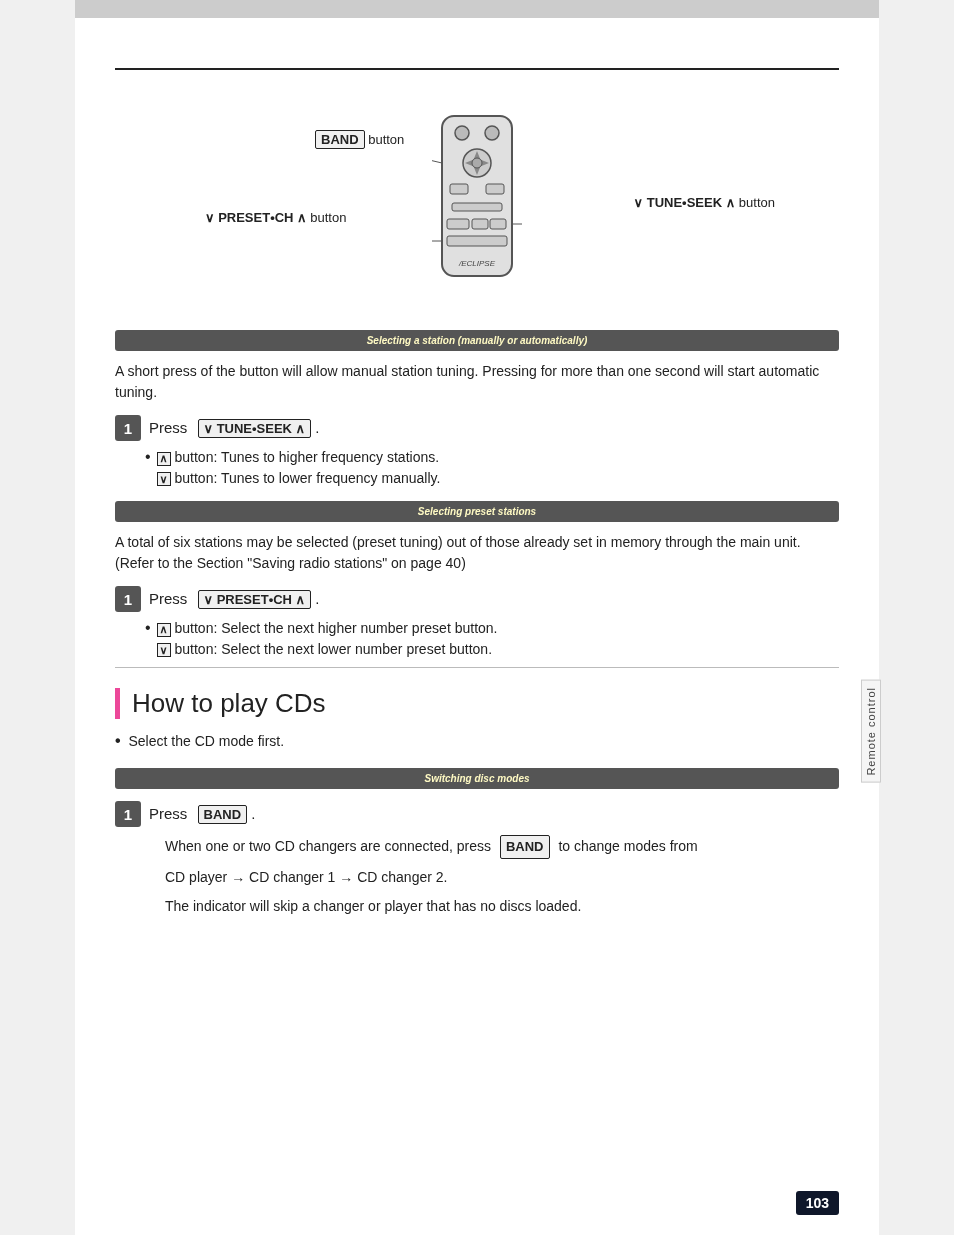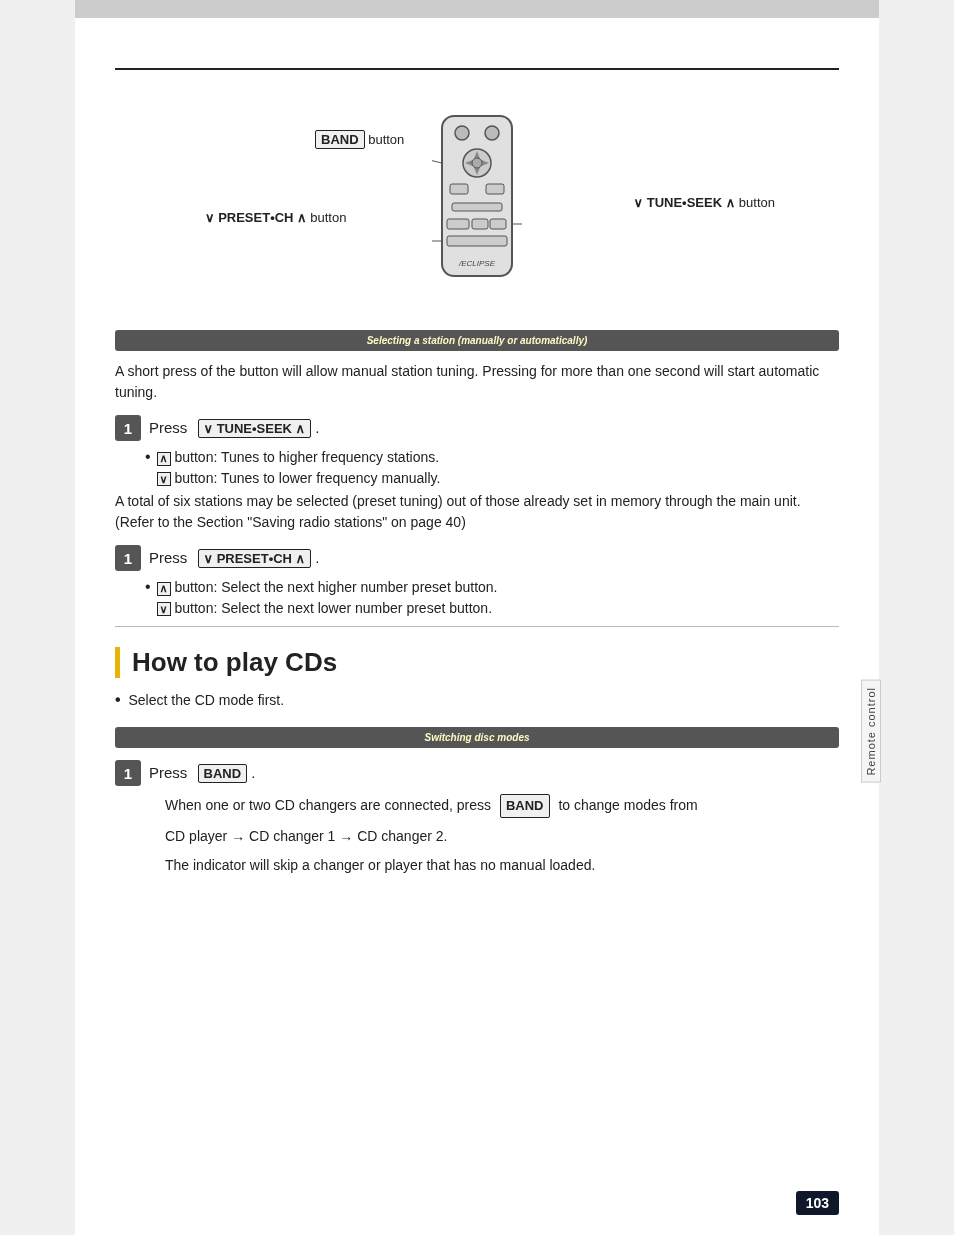--- a/index.html
+++ b/index.html
@@ -164,22 +164,22 @@
       text-align: center;
       line-height: 13px;
       font-size: 11px;
       font-weight: bold;
       flex-shrink: 0;
       margin-top: 1px;
     }
     
     .main-heading {
       font-size: 26px;
-      font-weight: bold;
-      border-left: 5px solid #eab308;
+      font-weight: normal;
+      border-left: 5px solid #ec4899;
       padding-left: 12px;
       margin: 20px 0 10px 0;
     }
     
     .body-text {
       font-size: 14px;
       line-height: 1.5;
       margin-bottom: 8px;
     }
     
@@ -275,20 +275,21 @@
     </li>
     <li>
       <span class="bullet-dot" style="opacity:0">•</span>
       <span>
         <span class="down-sym">∨</span>
         <span> button:  Tunes to lower frequency manually.</span>
       </span>
     </li>
   </ul>
 
+  <div class="section-header">Selecting preset stations</div>
 
   <p class="body-text">A total of six stations may be selected (preset tuning) out of those already set in memory through the main unit. (Refer to the Section "Saving radio stations" on page 40)</p>
 
   <div class="step-row">
     <span class="step-badge">1</span>
     <span class="step-text">
       <span>Press</span>
       <span style="margin-left:6px;" class="inline-btn">∨ PRESET•CH ∧</span>
       <span>.</span>
     </span>
@@ -331,21 +332,21 @@
     </span>
   </div>
 
   <div style="margin-left:50px;">
     <p class="body-text">
       <span>When one or two CD changers are connected, press</span>
       <span style="margin: 0 5px;" class="inline-btn">BAND</span>
       <span>to change modes from</span>
     </p>
     <p class="body-text">CD player → CD changer 1 → CD changer 2.</p>
-    <p class="body-text">The indicator will skip a changer or player that has no manual loaded.</p>
+    <p class="body-text">The indicator will skip a changer or player that has no discs loaded.</p>
   </div>
 
   <div class="side-label">
     <span>Remote
 control</span>
   </div>
 
   <div class="page-number">103</div>
 </div>
 

